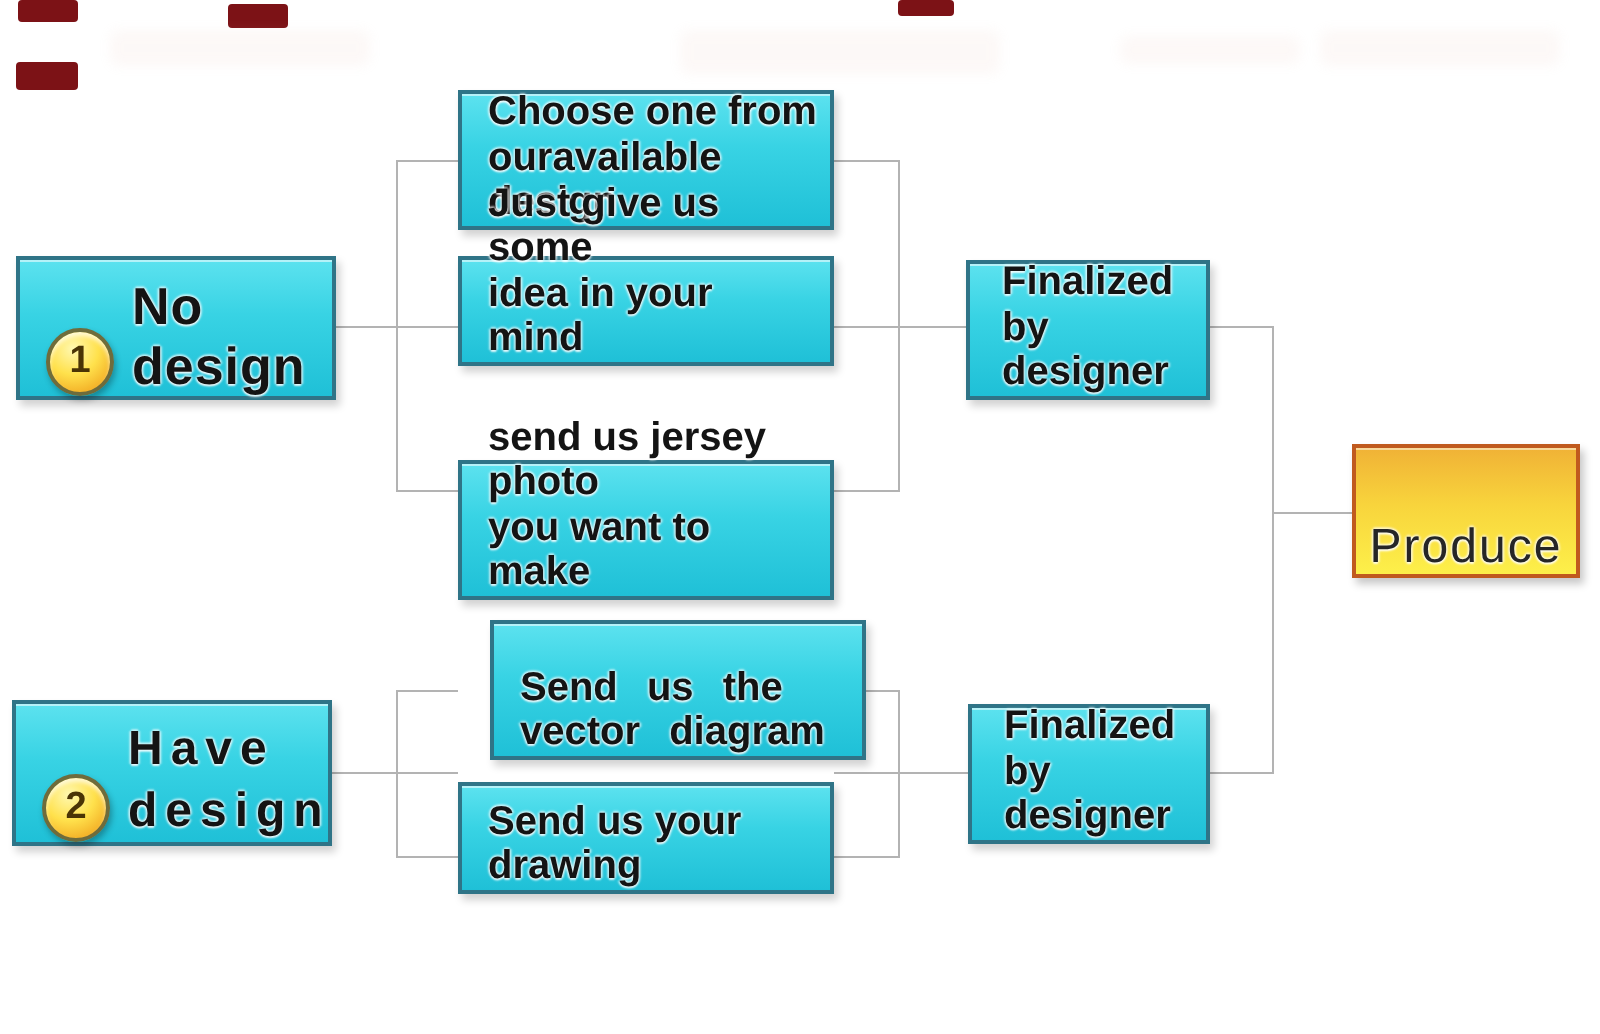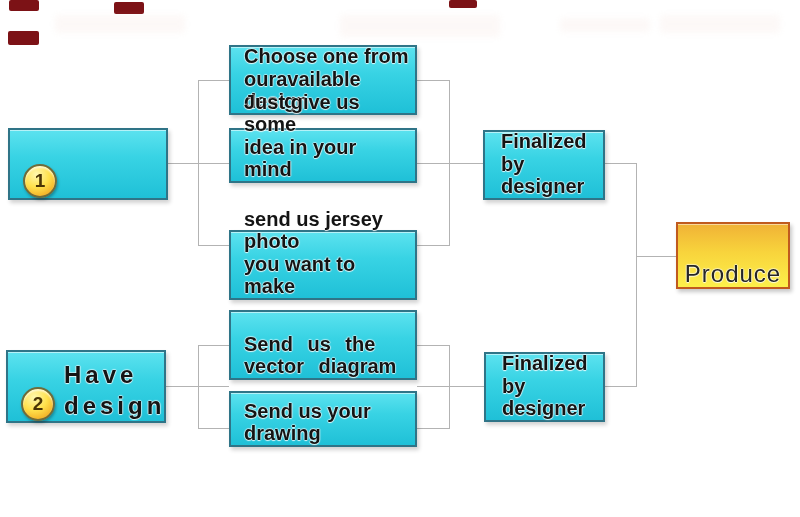--- a/index.html
+++ b/index.html
@@ -75,21 +75,21 @@
   }
   .produce .txt { font-size: 24px; letter-spacing: 1px; font-weight: 400; color: #262626; }
 
   
   .n-nodesign   { left: 8px;   top: 128px; width: 160px; height: 72px; }
   .n-choose     { left: 229px; top: 45px;  width: 188px; height: 70px; }
   .n-idea       { left: 229px; top: 128px; width: 188px; height: 55px; }
   .n-jersey     { left: 229px; top: 210px; width: 188px; height: 70px; margin-top: 20px; }
   .n-final1     { left: 483px; top: 130px; width: 122px; height: 70px; }
   .n-havedesign { left: 6px;   top: 350px; width: 160px; height: 73px; }
-  .n-vector     { left: 229px; top: 310px; width: 188px; height: 70px; }
+  .n-vector     { left: 245px; top: 310px; width: 188px; height: 70px; }
   .n-drawing    { left: 229px; top: 391px; width: 188px; height: 56px; }
   .n-final2     { left: 484px; top: 352px; width: 121px; height: 70px; }
   .n-produce    { left: 676px; top: 222px; width: 114px; height: 67px; }
   .n-vector .txt { word-spacing: 9px; }
 </style>
 </head>
 <body>
 
 <div class="stage">
 
@@ -122,20 +122,21 @@
   <div class="line" style="left:417px;top:386px;width:67px;height:1px"></div>
   <div class="line" style="left:417px;top:428px;width:32px;height:1px"></div>
 
   <div class="line" style="left:605px;top:163px;width:31px;height:1px"></div>
   <div class="line" style="left:636px;top:163px;width:1px;height:224px"></div>
   <div class="line" style="left:605px;top:386px;width:31px;height:1px"></div>
   <div class="line" style="left:636px;top:256px;width:40px;height:1px"></div>
 
   <div class="node start n-nodesign">
     <span class="badge">1</span>
+    <span class="txt">No design</span>
   </div>
   <div class="node opt n-choose">
     <span class="txt">Choose one from
 ouravailable design</span>
   </div>
   <div class="node opt n-idea">
     <span class="txt">Just give us some
 idea in your mind</span>
   </div>
   <div class="node opt n-jersey">

